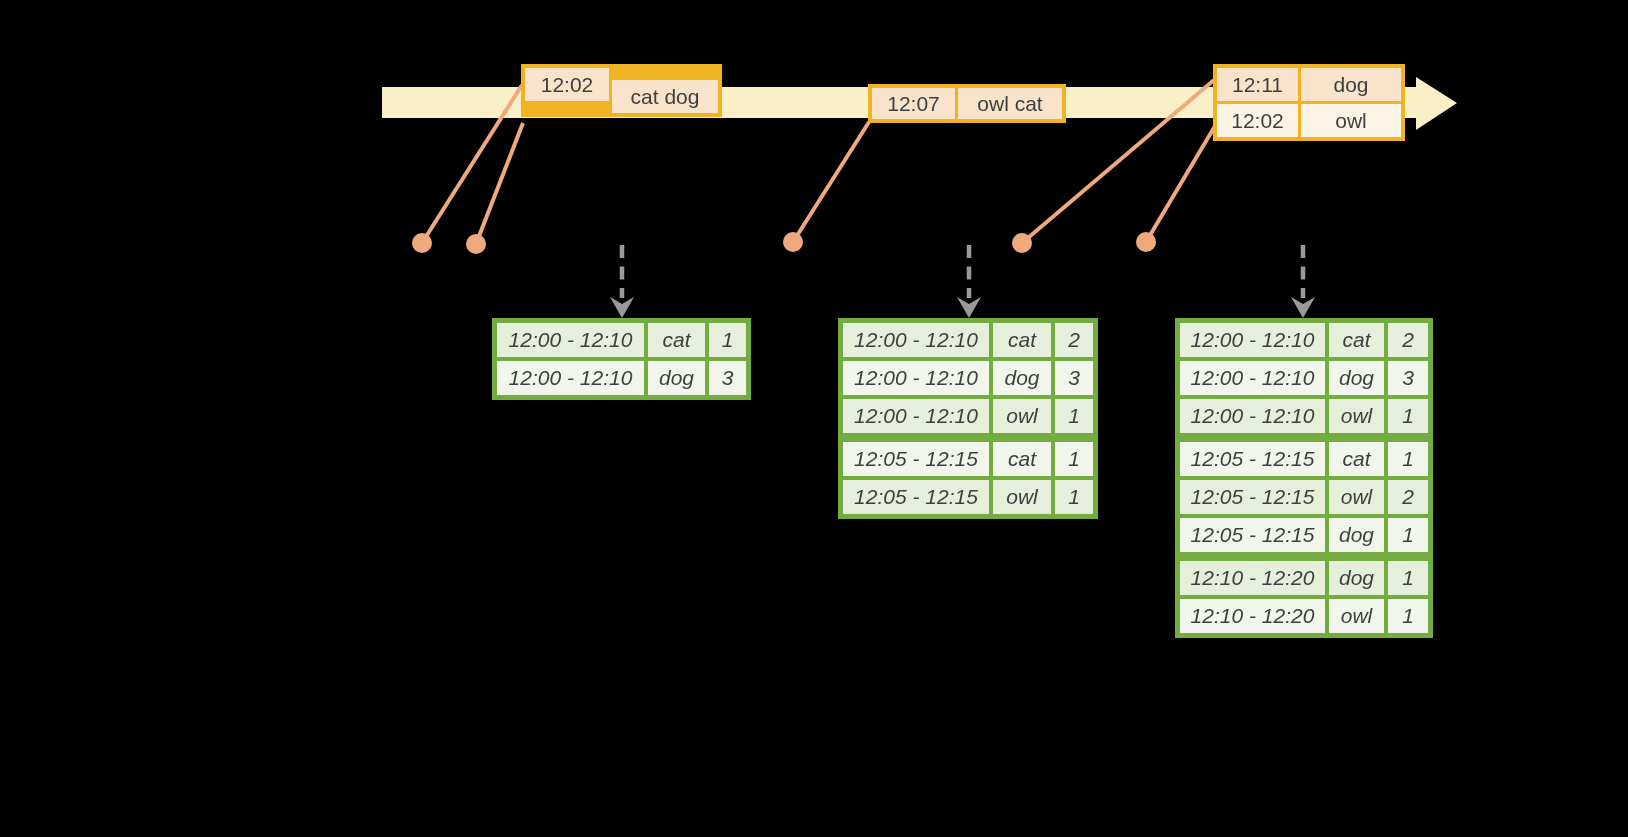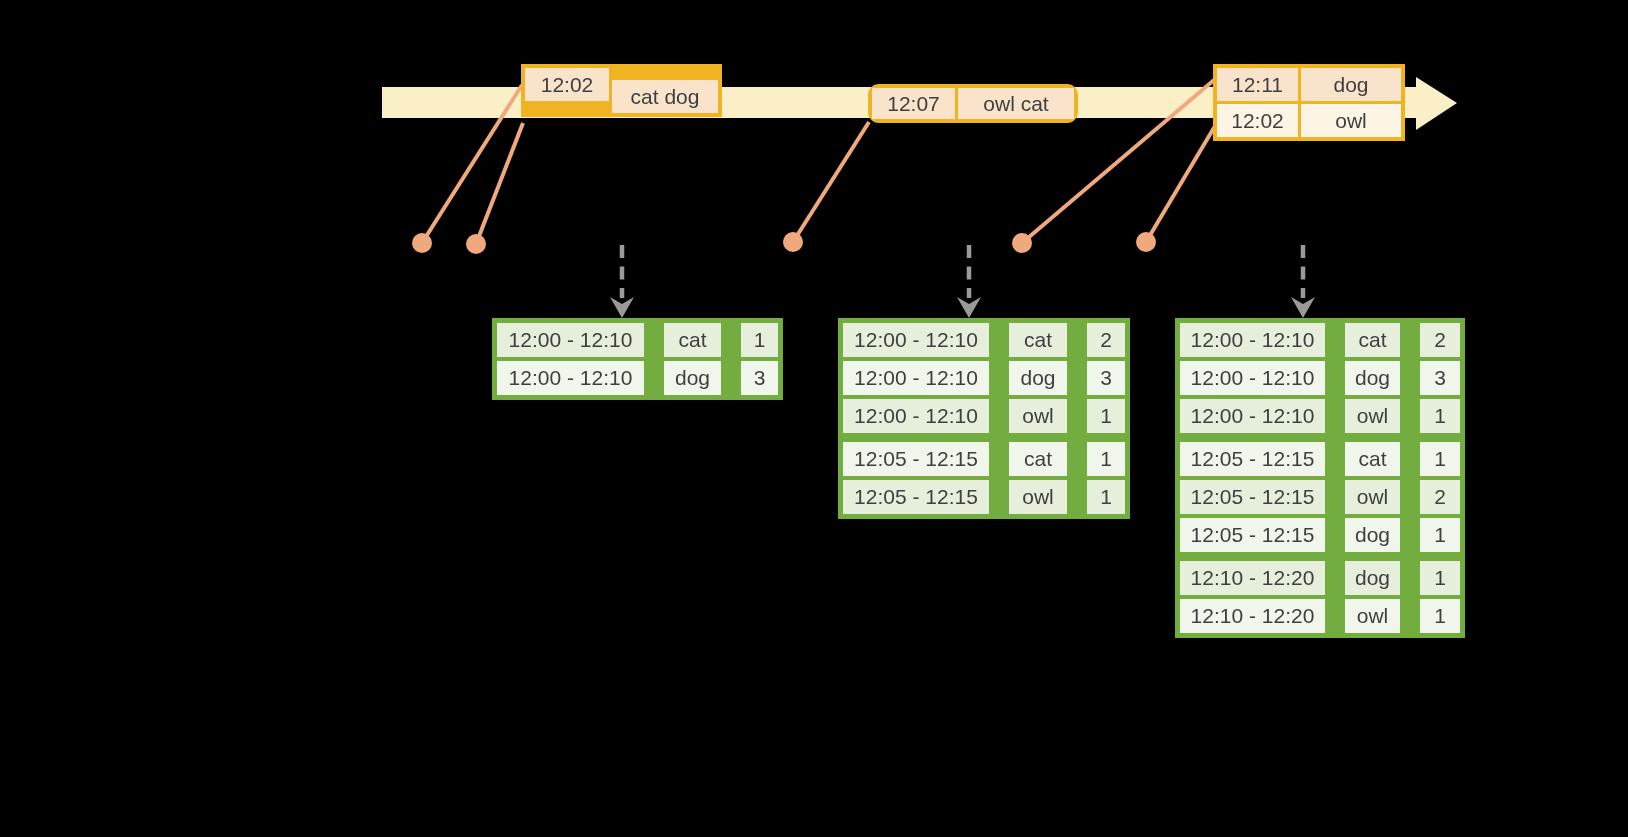--- a/index.html
+++ b/index.html
@@ -19,43 +19,43 @@
     position:absolute;background:var(--gold);border:4px solid var(--gold);
     display:flex;flex-direction:column;row-gap:3px;
   }
   .orow{display:flex;column-gap:3px;}
   .ocell{
     display:flex;align-items:center;justify-content:center;
     font-size:21px;height:33px;background:var(--cream-cell);
   }
   .orow:nth-child(odd) .ocell{background:var(--peach-cell);}
   .t1 .ocell.time{width:84px;} .t1 .ocell.words{width:106px;margin-top:12px;}
-  .t2 .ocell.time{width:83px;} .t2 .ocell.words{width:116px;}
+  .t2 .ocell.time{width:83px;} .t2 .ocell.words{width:104px;}
   .t2 .ocell{height:31px;}
   .t3 .ocell.time{width:81px;} .t3 .ocell.words{width:100px;}
 
   
   .gtable{
     position:absolute;background:var(--green);padding:5px;
     display:flex;flex-direction:column;
   }
-  .grow{display:flex;column-gap:20px;margin-top:4px;}
+  .grow{display:flex;column-gap:4px;margin-top:4px;font-style:italic;}
   .grow:first-child{margin-top:0;}
   .grow.group-start{margin-top:9px;}
   .gcell{
     display:flex;align-items:center;justify-content:center;
     font-size:21px;height:34px;background:var(--green-row-light);
   }
   .grow:nth-child(odd) .gcell{background:var(--green-row-dark);}
   .g1 .gcell.window{width:147px;} .g1 .gcell.word{width:57px;} .g1 .gcell.count{width:37px;}
   .g2 .gcell.window{width:146px;} .g2 .gcell.word{width:58px;} .g2 .gcell.count{width:38px;}
   .g3 .gcell.window{width:145px;} .g3 .gcell.word{width:55px;} .g3 .gcell.count{width:40px;}
 
   .t1{left:521px;top:64px;}
-  .t2{left:868px;top:84px;border-radius:11px;}
+  .t2{left:868px;top:84px;}
   .t3{left:1213px;top:64px;}
   .g1{left:492px;top:318px;}
   .g2{left:838px;top:318px;}
   .g3{left:1175px;top:318px;}
 </style>
 </head>
 <body>
 
 <div id="canvas">
 

